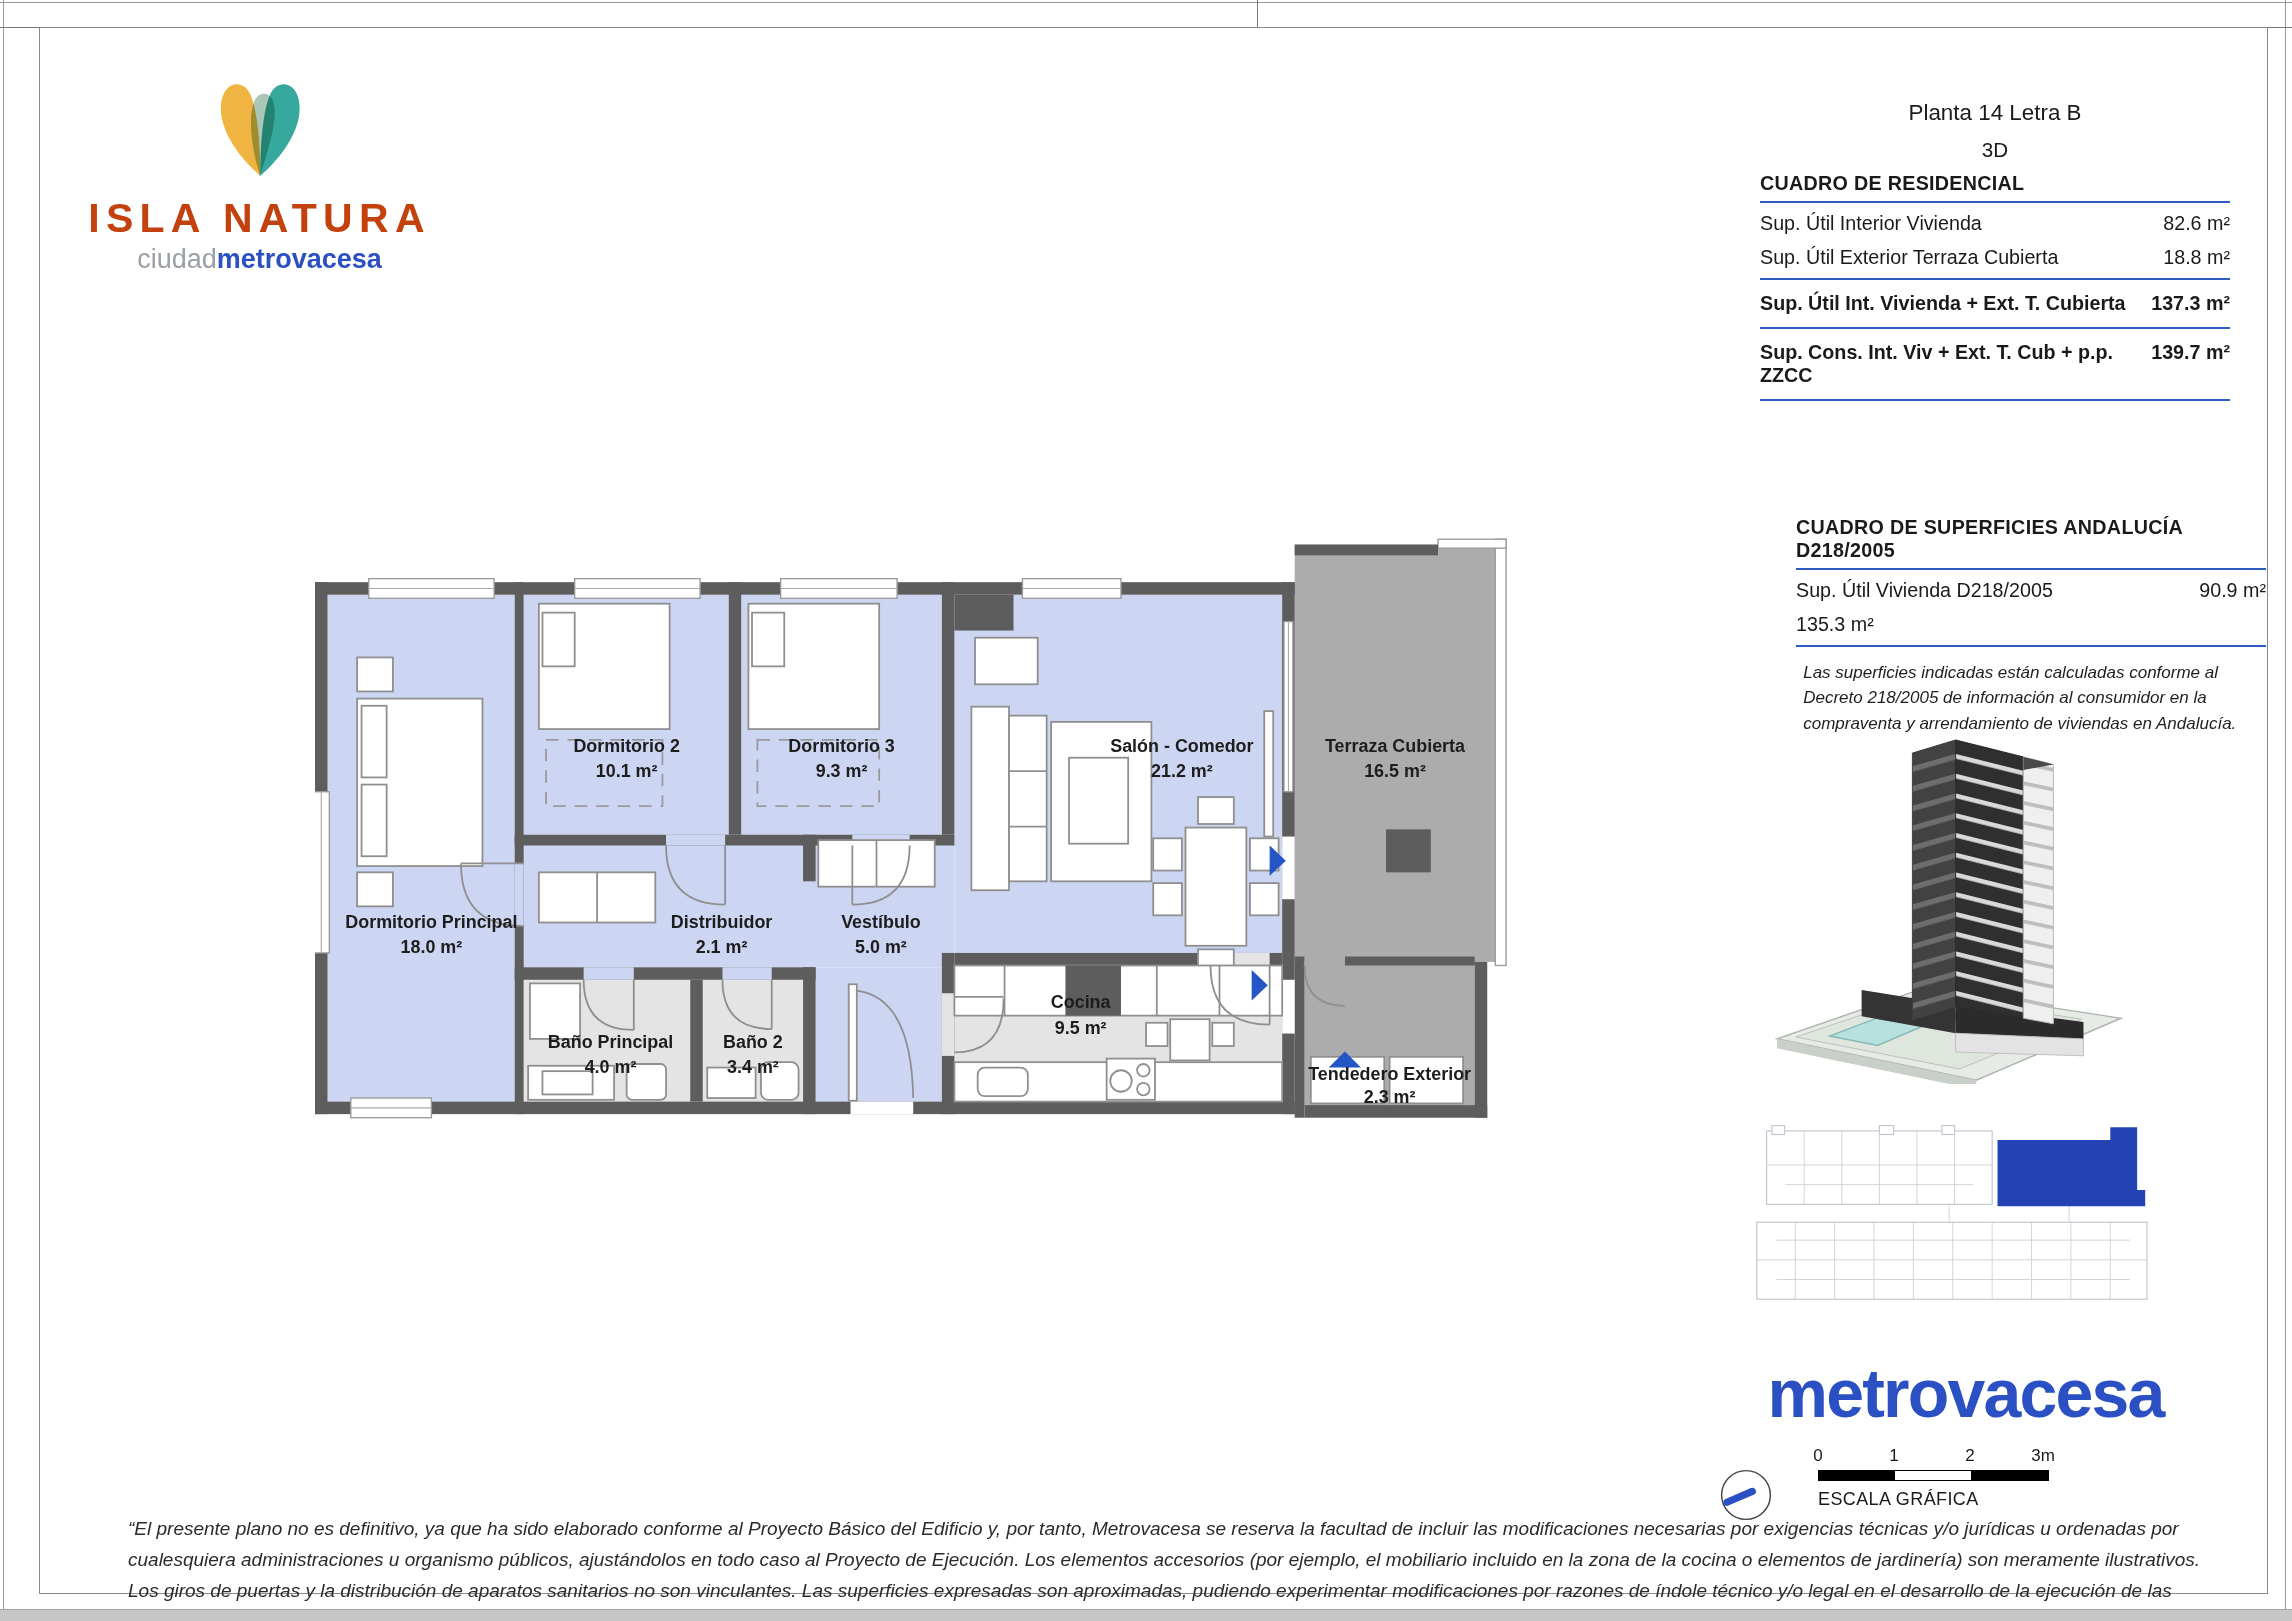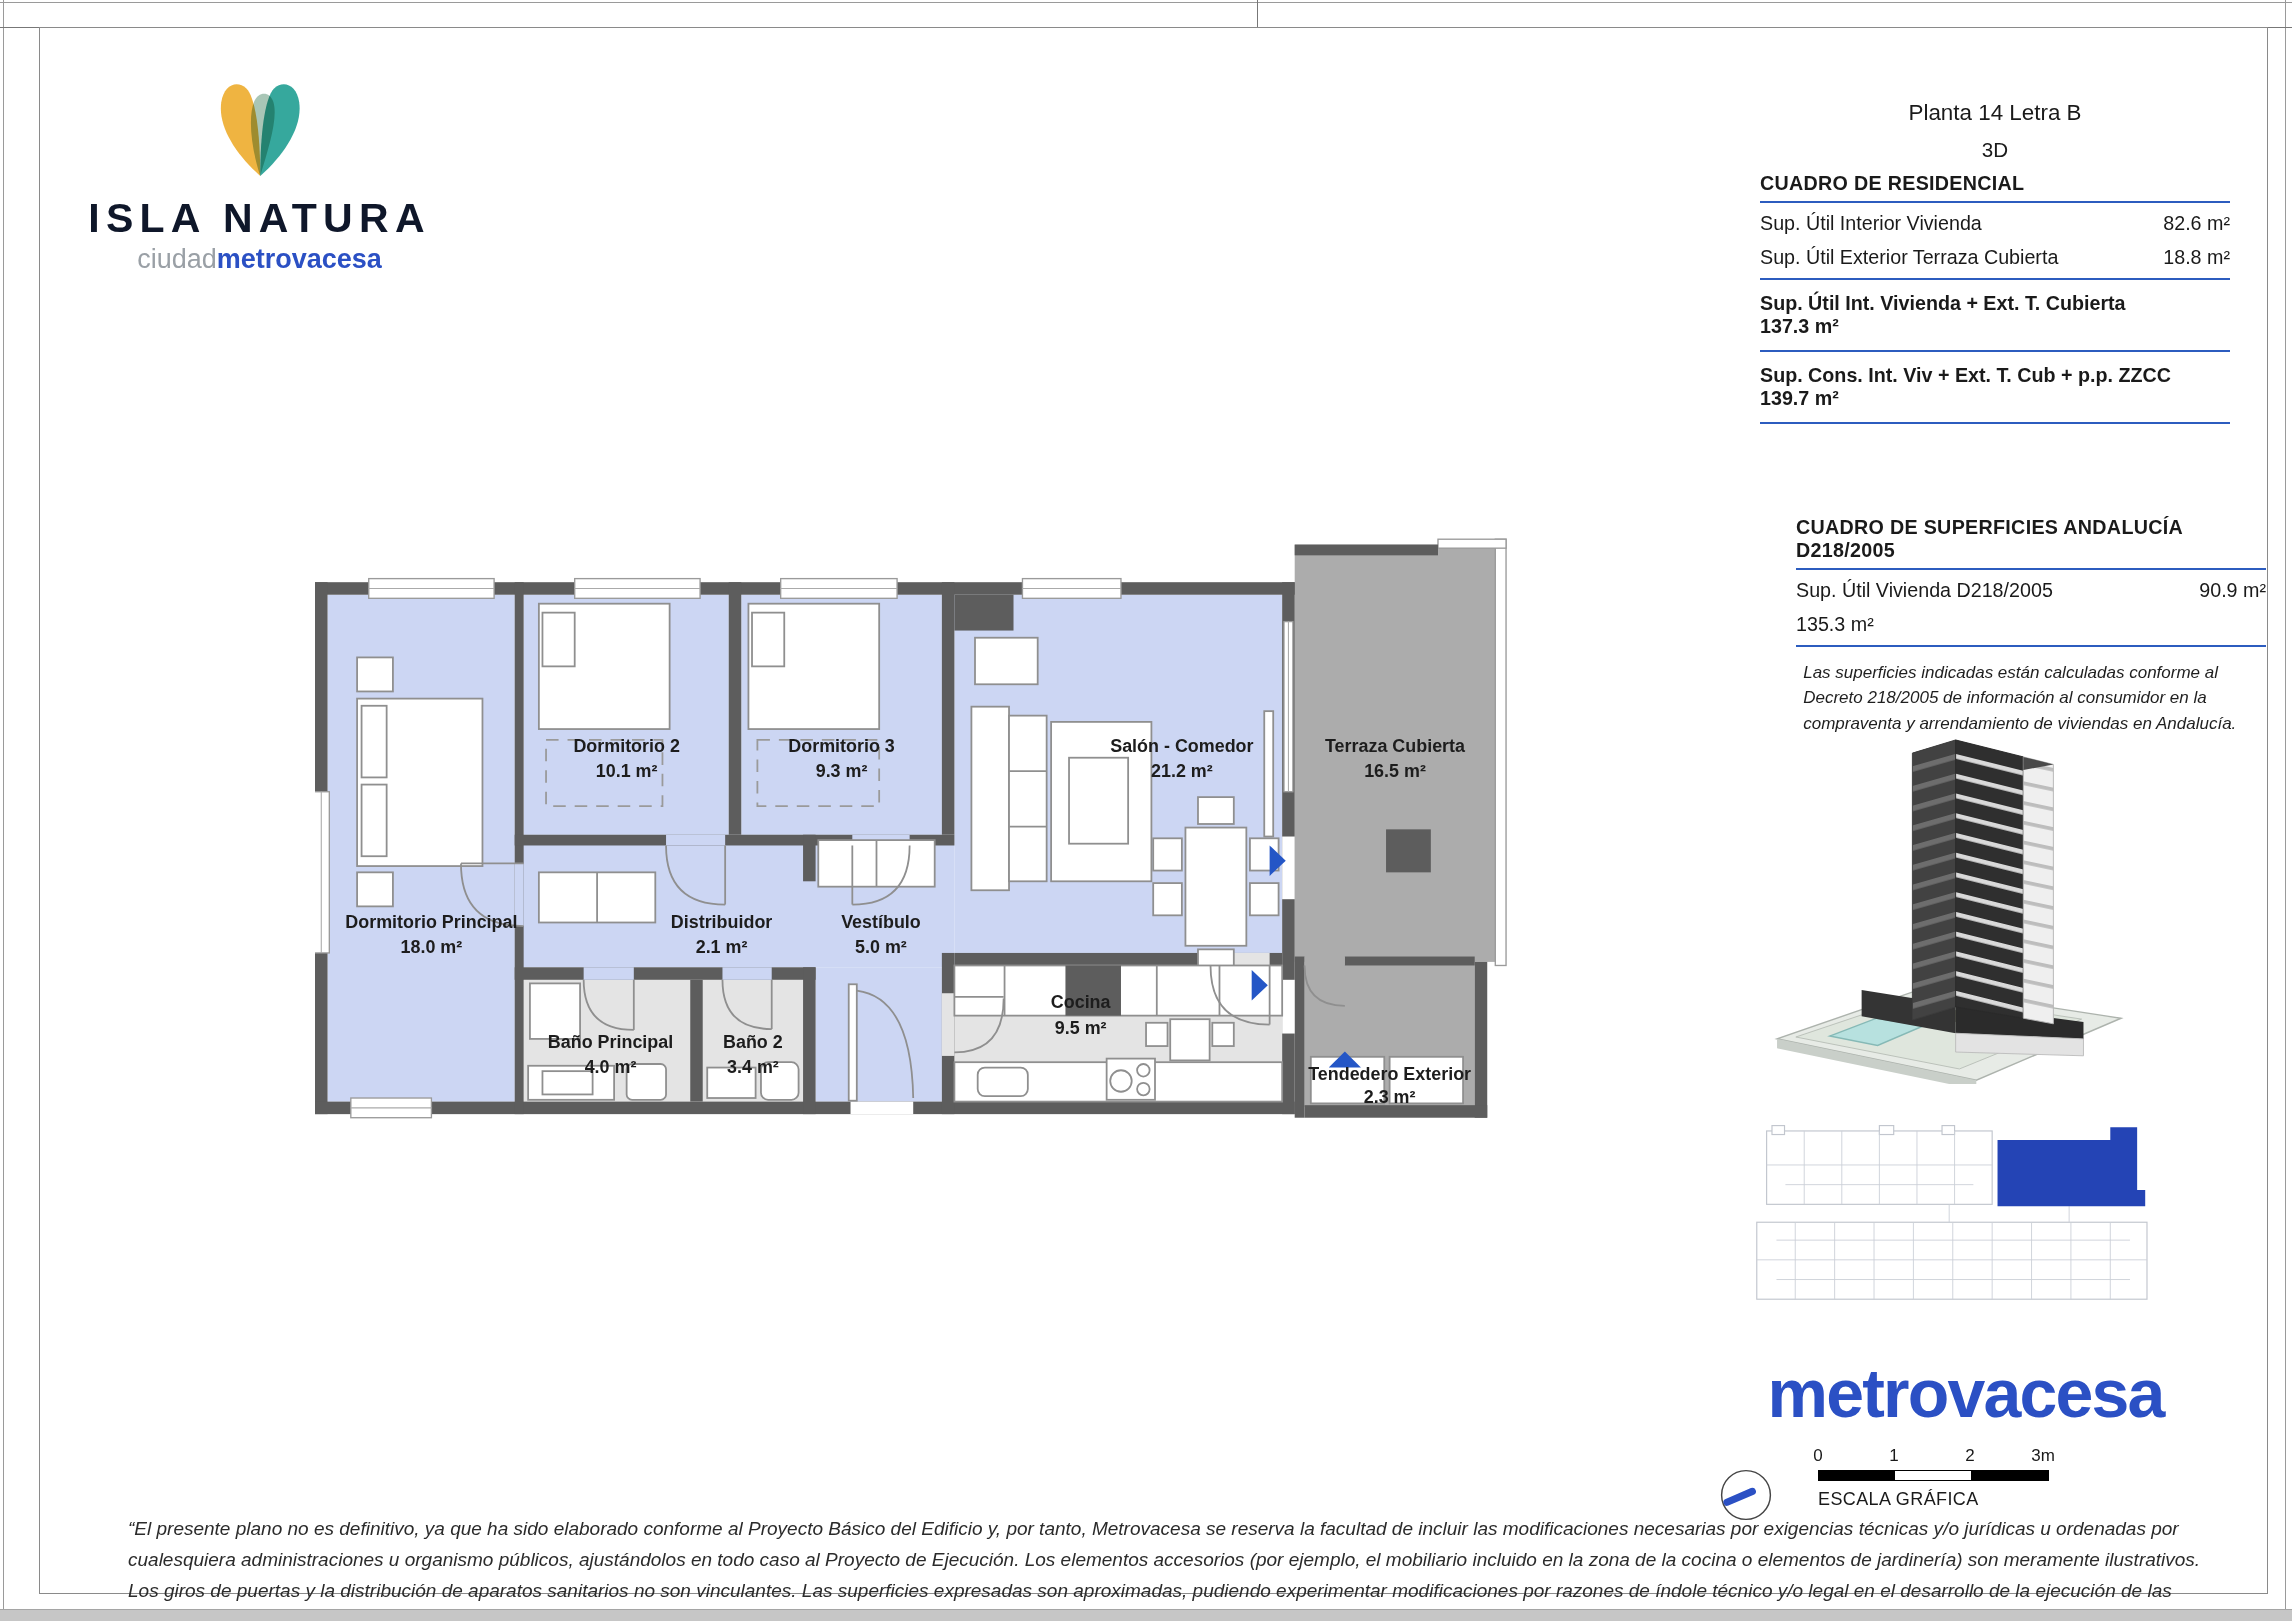--- a/index.html
+++ b/index.html
@@ -10,35 +10,35 @@
   .edge-left{position:absolute;left:2.7px;top:0;width:0;height:1609px;border-left:0.9px solid #9a9a9a;}
   .edge-right{position:absolute;left:2285px;top:0;width:0;height:1609px;border-left:0.9px solid #9a9a9a;}
   .rule-top{position:absolute;left:0;top:27px;width:2293px;height:0;border-top:0.9px solid #777;}
   .tick-top{position:absolute;left:1257px;top:0;width:0;height:27px;border-left:0.9px solid #777;}
   .frame{position:absolute;left:39px;top:27px;width:2227px;height:1565px;border:0.9px solid #8a8a8a;}
   .bottom-strip{position:absolute;left:0;top:1609px;width:2293px;height:11.6px;background:#c6c6c6;border-top:0.9px solid #a5a5a5;}
 
   
   .brand-heart{position:absolute;left:210px;top:84px;width:97px;height:99px;}
   .brand-name{position:absolute;left:76px;top:195px;width:367px;text-align:center;
-              font-size:41px;font-weight:bold;letter-spacing:6.3px;color:#0f172a;}
+              font-size:41px;font-weight:bold;letter-spacing:6.3px;color:#c2410c;}
   .brand-sub{position:absolute;left:76px;top:244px;width:367px;text-align:center;font-size:27px;letter-spacing:0;}
   .brand-sub .gray{color:#9aa0a6;}
   .brand-sub .blue{color:#2b50c4;font-weight:bold;}
 
   
   .rcol{position:absolute;left:1760px;width:470px;}
   .proj-title{top:49px;text-align:center;font-size:33px;font-weight:bold;letter-spacing:0.4px;}
   .proj-unit{top:100px;text-align:center;font-size:22.4px;}
   .proj-view{top:138px;text-align:center;font-size:20.6px;}
   .stable{left:1760px;}
   .stable .thead{font-size:19.7px;font-weight:bold;letter-spacing:0.3px;padding-bottom:6.3px;border-bottom:2.7px solid #2c5cbf;}
   .trow{display:flex;justify-content:space-between;align-items:baseline;font-size:19.7px;padding:9px 0 1.8px 0;}
   .trow .tvalue{white-space:nowrap;}
-  .trow.bold{font-weight:bold;padding:11.6px 0 5.4px 0;flex-direction:column;}
+  .trow.bold{font-weight:bold;padding:11.6px 0 5.4px 0;}
   .blue-rule{border-bottom:2.7px solid #2c5cbf;height:0;margin-top:7.2px;}
   .tnote{font-style:italic;font-size:17px;line-height:1.5;color:#1f1f1f;padding:12.5px 0 0 7.2px;}
 
   .mv-logo{position:absolute;left:1706px;top:1354px;width:519px;text-align:center;
            font-size:68px;font-weight:bold;letter-spacing:-1.8px;color:#2b50c4;}
   .compass{position:absolute;left:1718px;top:1467px;width:56px;height:56px;}
   .scalebar{position:absolute;left:1818px;top:1446px;width:229px;height:81px;font-size:17px;}
   .scalebar .lab{position:absolute;top:0;transform:translateX(-50%);}
   .scalebar .bar{position:absolute;left:0;top:24px;width:229px;height:9px;border:0.9px solid #000;display:flex;}
   .scalebar .seg{height:100%;}

